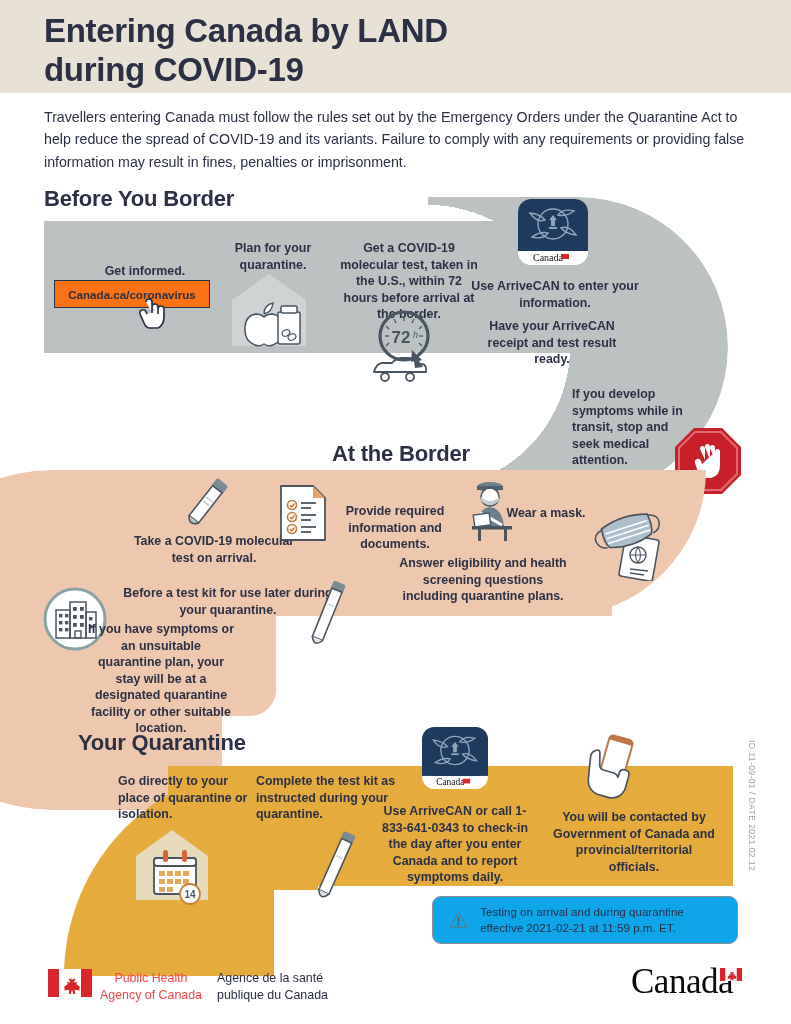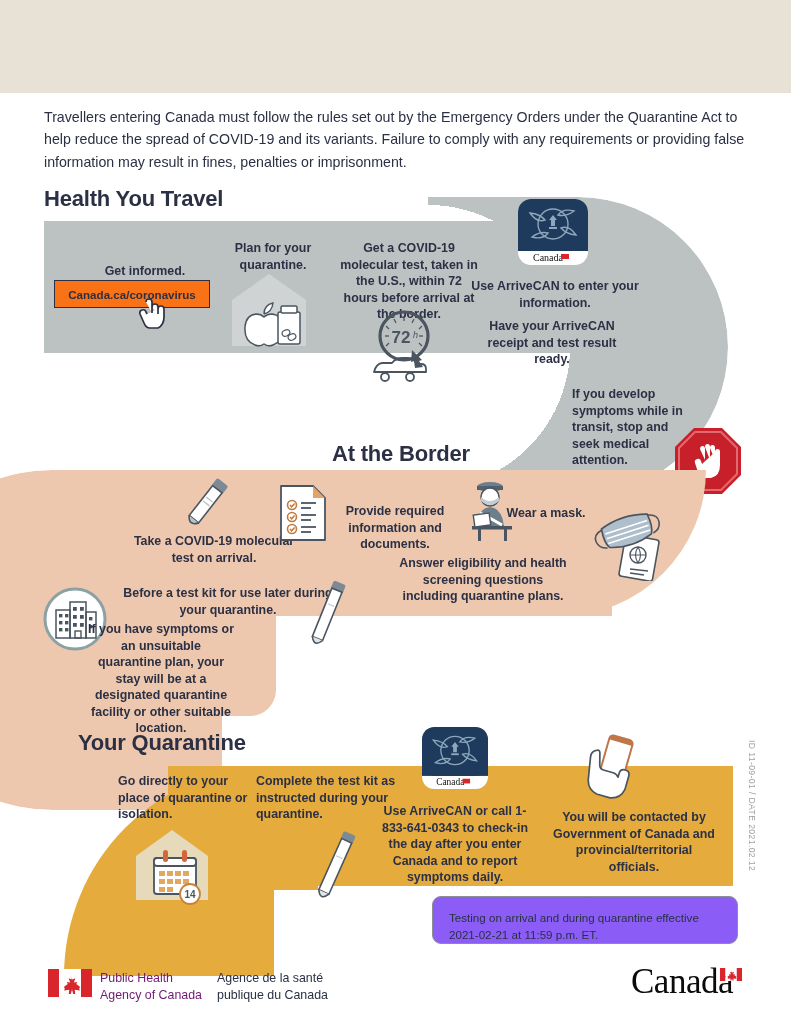--- a/index.html
+++ b/index.html
@@ -126,56 +126,59 @@
   #ic-vial-2{left:296px;top:578px;}
   #ic-building{left:42px;top:586px;}
   #ic-calendar{left:128px;top:828px;}
   #ic-vial-3{left:302px;top:828px;}
   #ic-arrivecan-2{left:420px;top:725px;}
   #ic-phone{left:580px;top:733px;}
 
   
   .notice{
     position:absolute;left:432px;top:896px;width:306px;height:48px;
-    border:1.4px solid #8b8f92;border-radius:9px;background:#8b5cf6;
+    border:1.4px solid #8b8f92;border-radius:9px;background:#0ea5e9;
     display:flex;align-items:center;gap:12px;padding:0 16px;
     box-sizing:border-box;
-    flex-direction:column;
   }
   .notice-text{font-size:11.6px;line-height:1.42;color:#2b3044;}
 
   
   .vert-id{
     position:absolute;left:747px;top:740px;
     font-size:8.6px;color:#9aa0a4;letter-spacing:0.4px;
     writing-mode:vertical-rl;
     white-space:nowrap;
   }
 
   
   .footer-flag{position:absolute;left:48px;top:969px;}
-  .footer-en{position:absolute;left:100px;top:970px;font-size:12.4px;line-height:1.35;color:#701a75;}
+  .footer-en{position:absolute;left:100px;top:970px;font-size:12.4px;line-height:1.35;color:#ef4444;text-align:center;}
   .footer-fr{position:absolute;left:217px;top:970px;font-size:12.4px;line-height:1.35;color:#2b3044;}
   .footer-wordmark{position:absolute;left:631px;top:964px;}
   .wordmark-text{
     font-family:"Liberation Serif", serif;font-size:35px;color:#0b0b0b;
     letter-spacing:-0.5px;line-height:1;
   }
 </style>
 </head>
 <body>
 
 <div class="page">
 
   <div class="header-band"></div>
+  <div class="header-title">
+    <div>Entering Canada by LAND</div>
+    <div>during COVID-19</div>
+  </div>
   <div class="intro">Travellers entering Canada must follow the rules set out by the Emergency Orders under the Quarantine Act to help reduce the spread of COVID-19 and its variants. Failure to comply with any requirements or providing false information may result in fines, penalties or imprisonment.</div>
 
   <div class="shape grey-arc"></div>
   <div class="shape grey-band"></div>
-  <div class="sec-title" id="t-before">Health You Travel</div>
+  <div class="sec-title" id="t-before">Before You Border</div>
 
   <div class="callout" id="c-informed">Get informed.</div>
 
   <div class="url-chip">Canada.ca/coronavirus</div>
   <svg class="cursor-hand" width="30" height="34" viewBox="0 0 30 34">
     <path d="M8 4 q0-3 3-3 q3 0 3 3 v11 M14 9 q0-3 3-3 q3 0 3 3 v7 M20 11 q0-3 3-3 q3 0 3 3 v8
              q0 8-6 11 h-8 q-4 0-6-5 l-4-9 q-1-3 2-4 q3-1 4 2 l1 2" fill="#ffffff" stroke="#2b3044" stroke-width="1.7" stroke-linejoin="round"></path>
   </svg>
 
   <div class="callout" id="c-plan">Plan for your quarantine.</div>

